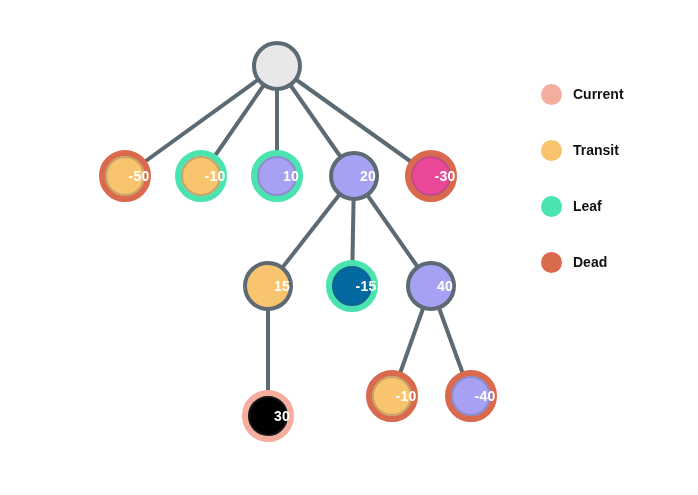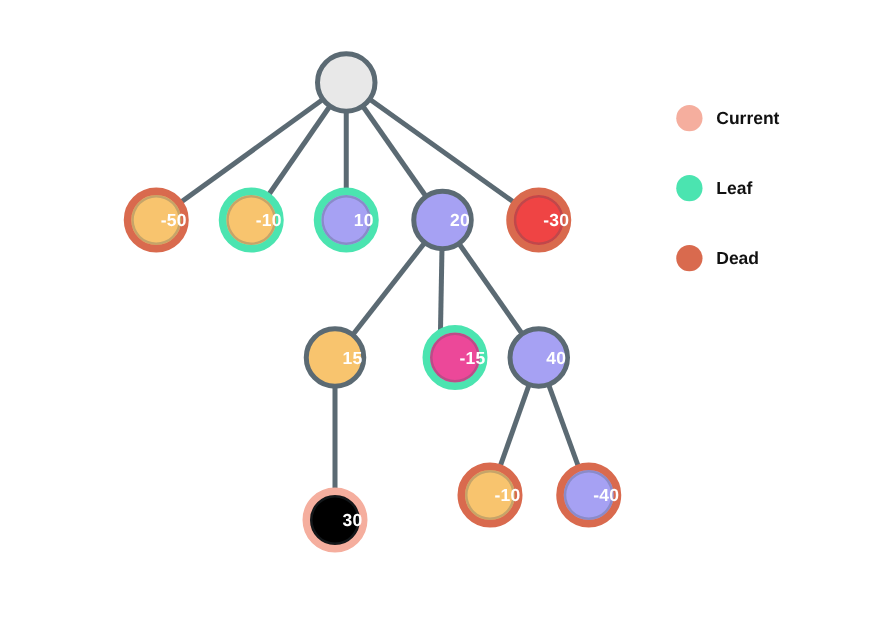--- a/index.html
+++ b/index.html
@@ -94,27 +94,27 @@
       </div>
       <div class="node" style="width: 52px; height: 52px; left: 175px; top: 150px; background: rgb(248, 196, 110); border-width: 6px; border-color: rgb(75, 228, 176); box-shadow: rgba(70, 82, 92, 0.28) 0px 0px 0px 2px inset;">
         <span style="color: rgb(255, 255, 255);">-10</span>
       </div>
       <div class="node" style="width: 52px; height: 52px; left: 251px; top: 150px; background: rgb(166, 161, 243); border-width: 6px; border-color: rgb(75, 228, 176); box-shadow: rgba(70, 82, 92, 0.28) 0px 0px 0px 2px inset;">
         <span style="color: rgb(255, 255, 255);">10</span>
       </div>
       <div class="node" style="width: 50px; height: 50px; left: 329px; top: 151px; background: rgb(166, 161, 243); border-width: 4px; border-color: rgb(91, 106, 115);">
         <span style="color: rgb(255, 255, 255);">20</span>
       </div>
-      <div class="node" style="width: 52px; height: 52px; left: 405px; top: 150px; background: #ef4444; border-width: 6px; border-color: rgb(217, 106, 78); box-shadow: rgba(70, 82, 92, 0.28) 0px 0px 0px 2px inset;">
+      <div class="node" style="width: 52px; height: 52px; left: 405px; top: 150px; background: #ec4899; border-width: 6px; border-color: rgb(217, 106, 78); box-shadow: rgba(70, 82, 92, 0.28) 0px 0px 0px 2px inset;">
         <span style="color: rgb(255, 255, 255);">-30</span>
       </div>
       <div class="node" style="width: 50px; height: 50px; left: 243px; top: 261px; background: rgb(248, 196, 110); border-width: 4px; border-color: rgb(91, 106, 115);">
         <span style="color: rgb(255, 255, 255);">15</span>
       </div>
-      <div class="node" style="width: 52px; height: 52px; left: 338px; top: 260px; background: #ec4899; border-width: 6px; border-color: rgb(75, 228, 176); box-shadow: rgba(70, 82, 92, 0.28) 0px 0px 0px 2px inset; text-align: right;">
+      <div class="node" style="width: 52px; height: 52px; left: 326px; top: 260px; background: #0369a1; border-width: 6px; border-color: rgb(75, 228, 176); box-shadow: rgba(70, 82, 92, 0.28) 0px 0px 0px 2px inset; text-align: right;">
         <span style="color: rgb(255, 255, 255);">-15</span>
       </div>
       <div class="node" style="width: 50px; height: 50px; left: 406px; top: 261px; background: rgb(166, 161, 243); border-width: 4px; border-color: rgb(91, 106, 115); align-items: center;">
         <span style="color: rgb(255, 255, 255);">40</span>
       </div>
       <div class="node" style="width: 52px; height: 52px; left: 242px; top: 390px; background: #000000; border-width: 6px; border-color: rgb(245, 174, 158); box-shadow: rgba(70, 82, 92, 0.28) 0px 0px 0px 2px inset;">
         <span style="color: rgb(255, 255, 255);">30</span>
       </div>
       <div class="node" style="width: 52px; height: 52px; left: 366px; top: 370px; background: rgb(248, 196, 110); border-width: 6px; border-color: rgb(217, 106, 78); box-shadow: rgba(70, 82, 92, 0.28) 0px 0px 0px 2px inset;">
         <span style="color: rgb(255, 255, 255);">-10</span>
@@ -122,20 +122,24 @@
       <div class="node" style="width: 52px; height: 52px; left: 445px; top: 370px; background: rgb(166, 161, 243); border-width: 6px; border-color: rgb(217, 106, 78); box-shadow: rgba(70, 82, 92, 0.28) 0px 0px 0px 2px inset;">
         <span style="color: rgb(255, 255, 255);">-40</span>
       </div>
     </div>
   <div id="legend">
       <div class="legend-item">
         <span class="legend-swatch" style="background: rgb(245, 174, 158);"></span>
         <span class="legend-label">Current</span>
       </div>
       <div class="legend-item">
+        <span class="legend-swatch" style="background: rgb(248, 196, 110);"></span>
+        <span class="legend-label">Transit</span>
+      </div>
+      <div class="legend-item">
         <span class="legend-swatch" style="background: rgb(75, 228, 176);"></span>
         <span class="legend-label">Leaf</span>
       </div>
       <div class="legend-item">
         <span class="legend-swatch" style="background: rgb(217, 106, 78);"></span>
         <span class="legend-label">Dead</span>
       </div>
     </div>
 </div>
 

